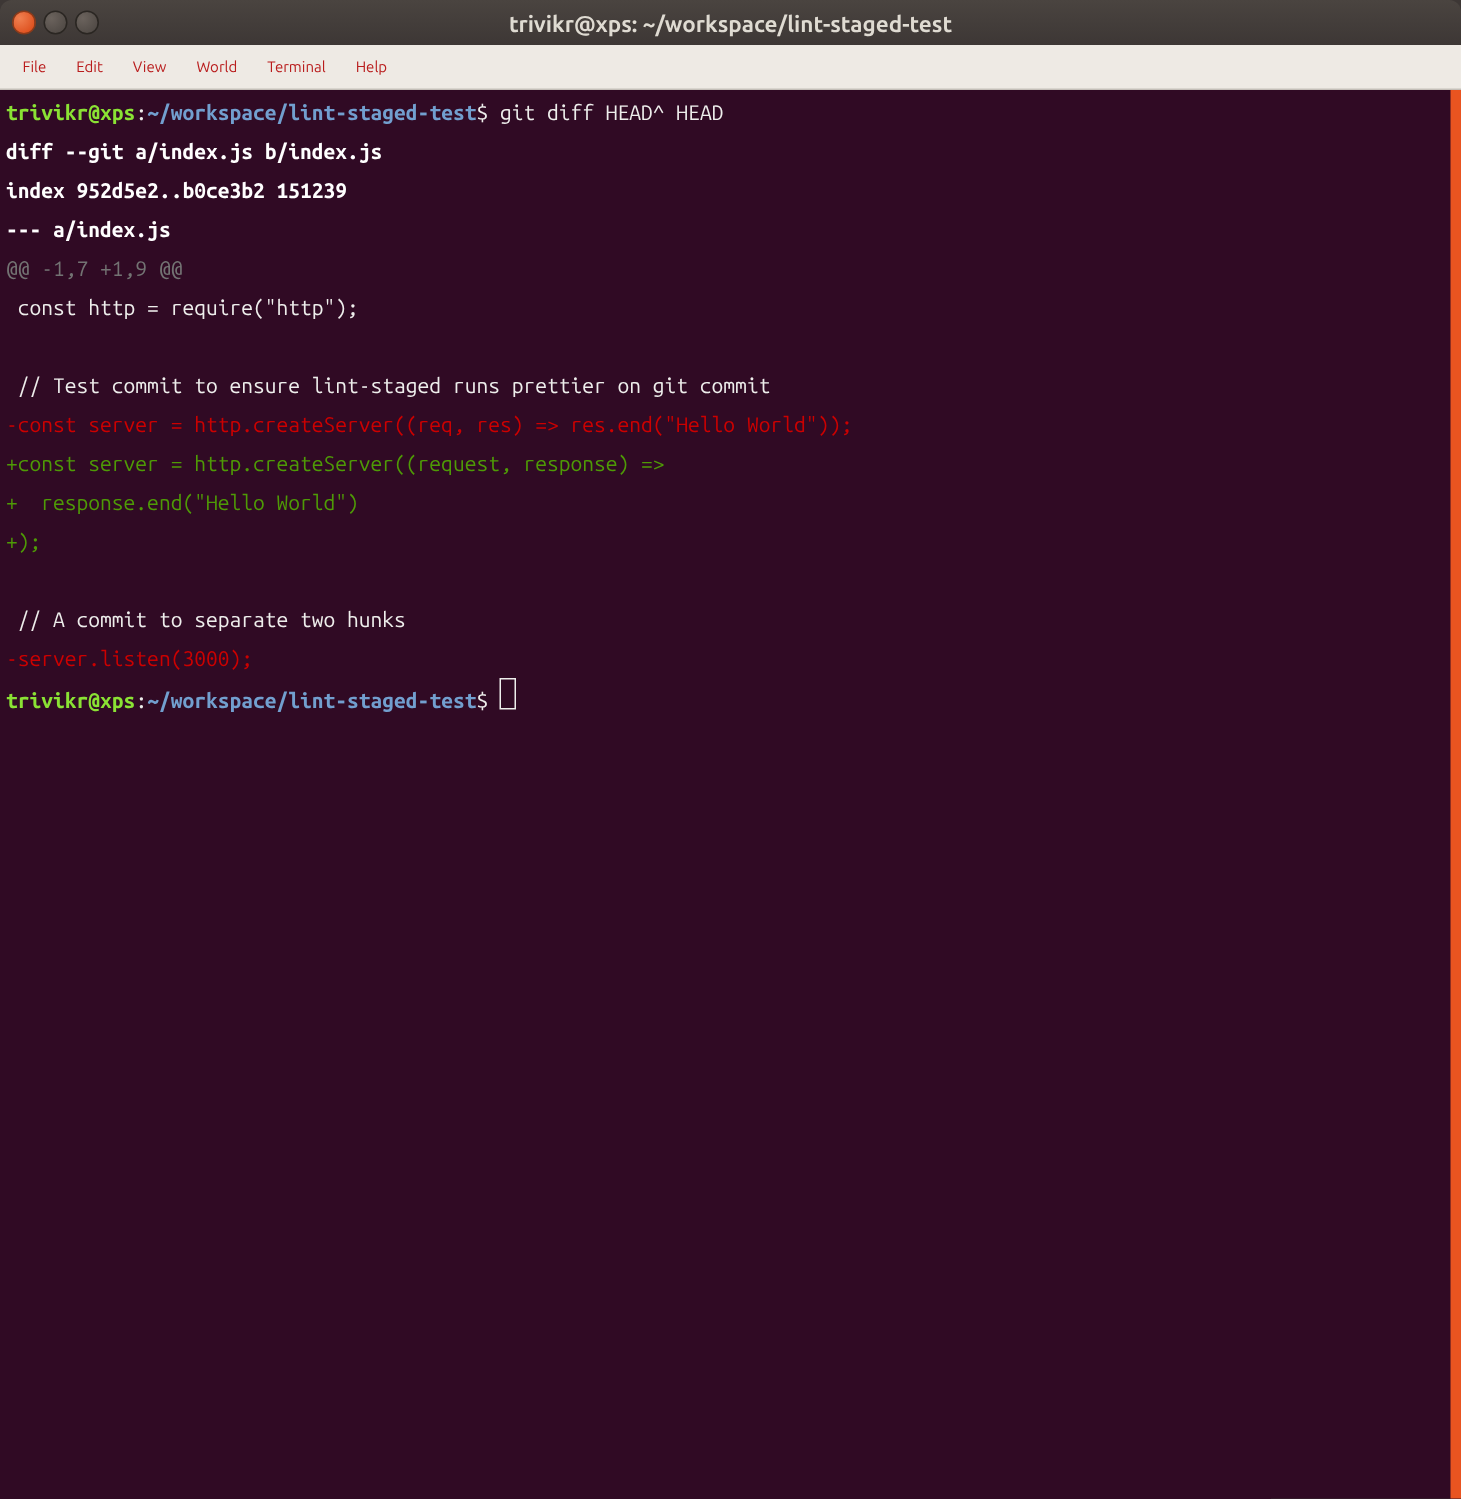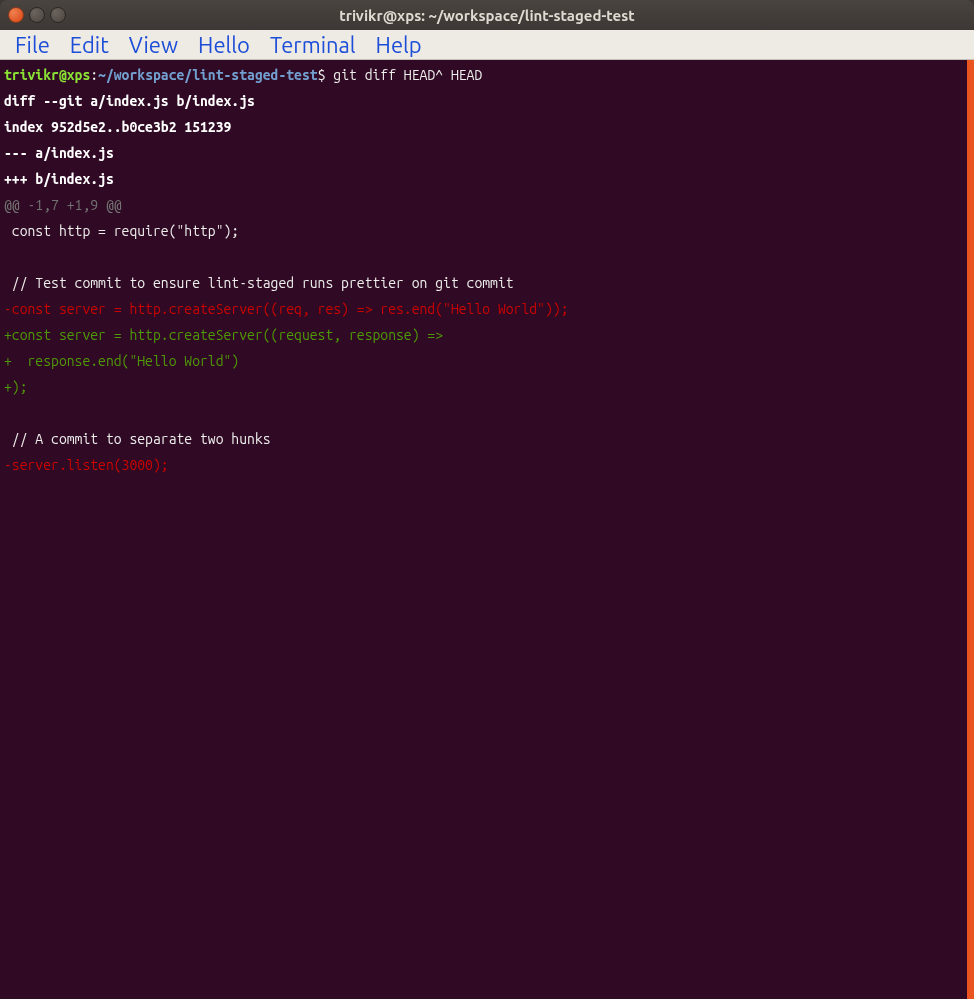--- a/index.html
+++ b/index.html
@@ -69,22 +69,22 @@
       height: 30px;
       background: #eeeae4;
       display: flex;
       align-items: center;
       padding: 0 6px;
       gap: 2px;
       border-bottom: 1px solid #c4bfb8;
     }
     .menu-item {
       padding: 4px 9px;
-      font-size: 22px;
-      color: #1d4ed8;
+      font-size: 10px;
+      color: #b91c1c;
       cursor: pointer;
     }
     .terminal-body {
       flex: 1;
       background: #300a24;
       padding: 2px 4px;
       font-family: "Ubuntu Mono", "DejaVu Sans Mono", "Liberation Mono", monospace;
       font-size: 14px;
       line-height: 26px;
       position: relative;
@@ -128,38 +128,38 @@
       <div class="window-btn minimize"></div>
       <div class="window-btn maximize"></div>
     </div>
     <div class="window-title">trivikr@xps: ~/workspace/lint-staged-test</div>
   </div>
 
   <div class="menubar">
     <div class="menu-item">File</div>
     <div class="menu-item">Edit</div>
     <div class="menu-item">View</div>
-    <div class="menu-item">Hello</div>
+    <div class="menu-item">World</div>
     <div class="menu-item">Terminal</div>
     <div class="menu-item">Help</div>
   </div>
 
   <div class="terminal-body">
     <div class="terminal-line"><span class="c-green">trivikr@xps</span><span class="c-white">:</span><span class="c-blue">~/workspace/lint-staged-test</span><span class="c-white">$</span><span class="c-white"> git diff HEAD^ HEAD</span></div>
     <div class="terminal-line c-white-b">diff --git a/index.js b/index.js</div>
     <div class="terminal-line c-white-b">index 952d5e2..b0ce3b2 151239</div>
     <div class="terminal-line c-white-b">--- a/index.js</div>
-    <div class="terminal-line c-white-b">+++ b/index.js</div>
     <div class="terminal-line c-cyan">@@ -1,7 +1,9 @@</div>
     <div class="terminal-line c-white"> const http = require("http");</div>
     <div class="terminal-line c-white"> </div>
     <div class="terminal-line c-white"> // Test commit to ensure lint-staged runs prettier on git commit</div>
     <div class="terminal-line c-red">-const server = http.createServer((req, res) =&gt; res.end("Hello World"));</div>
     <div class="terminal-line c-green-n">+const server = http.createServer((request, response) =&gt;</div>
     <div class="terminal-line c-green-n">+  response.end("Hello World")</div>
     <div class="terminal-line c-green-n">+);</div>
     <div class="terminal-line c-white"> </div>
     <div class="terminal-line c-white"> // A commit to separate two hunks</div>
     <div class="terminal-line c-red">-server.listen(3000);</div>
+    <div class="terminal-line"><span class="c-green">trivikr@xps</span><span class="c-white">:</span><span class="c-blue">~/workspace/lint-staged-test</span><span class="c-white">$</span><span class="c-white"> </span><span class="cursor"></span></div>
   </div>
 
   <div class="scrollbar"></div>
 </div>
 
 </body></html>

